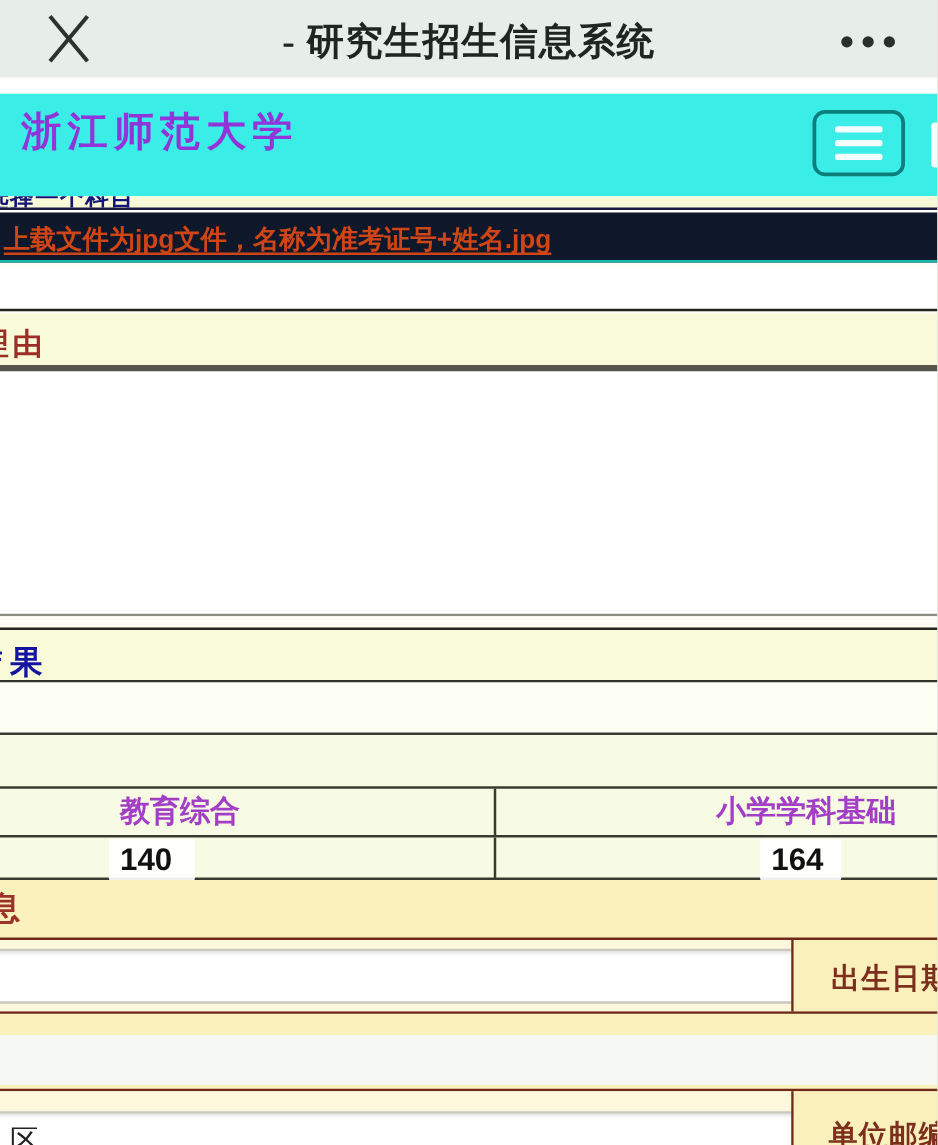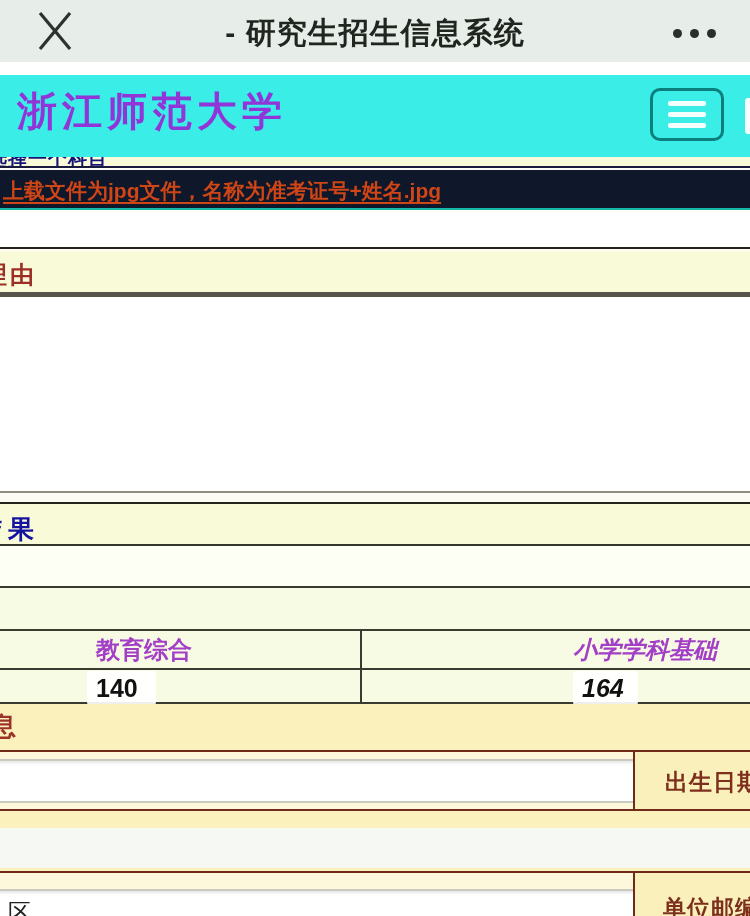--- a/index.html
+++ b/index.html
@@ -1,31 +1,31 @@
 <!DOCTYPE html>
 <html><head>
 <meta charset="utf-8">
 <style>
   html,body{margin:0;padding:0;background:#cfd4cf;}
   #screen{position:relative;width:750px;height:916px;overflow:hidden;background:#FDFDF6;
           font-family:"Liberation Sans","DejaVu Sans",sans-serif;}
   .abs{position:absolute;box-sizing:border-box;}
 
   
-  .statusbar{left:0;top:0;width:750px;height:62px;background:#E7EDE8;}
+  .statusbar{left:0;top:0;width:750px;height:62px;background:#E7EDE8;font-family:Liberation Serif, serif;}
   .close-btn{left:30px;top:8px;width:48px;height:46px;cursor:pointer;}
   .bar-title{left:0;top:13px;width:750px;text-align:center;font-size:30px;font-weight:700;
              color:#20261F;letter-spacing:1px;}
   .more-btn{right:34px;top:26px;height:14px;display:flex;gap:8px;align-items:center;cursor:pointer;}
   .dot{width:9px;height:9px;border-radius:50%;background:#27302B;}
   .white-strip{left:0;top:62px;width:750px;height:13px;background:#FFFFFF;}
 
   
   .banner{left:0;top:75px;width:750px;height:82px;background:#3BEDE7;}
-  .univ{left:17px;top:9px;font-size:40px;font-weight:700;color:#9134D8;letter-spacing:5px;}
+  .univ{left:17px;top:9px;font-size:32px;font-weight:700;color:#9134D8;letter-spacing:5px;}
   .menu-btn{left:650px;top:13px;width:74px;height:53px;border:3px solid #0C7E7C;border-radius:10px;
             display:flex;flex-direction:column;justify-content:center;align-items:center;gap:6px;cursor:pointer;}
   .menu-bar{width:38px;height:5px;border-radius:2px;background:#F2FFFE;}
   .edge-sliver{left:745px;top:98px;width:6px;height:36px;background:#F4FFFE;border-radius:3px 0 0 3px;}
 
   
   .rowA{left:0;top:157px;width:750px;height:11px;background:#F9FAD8;overflow:hidden;
         border-bottom:2px solid #1A1A40;}
   .rowA span{position:absolute;left:-12px;top:-11px;font-size:19px;font-weight:700;color:#141478;
              letter-spacing:1px;white-space:nowrap;}
@@ -45,22 +45,22 @@
              letter-spacing:6px;white-space:nowrap;}
   .rowF{left:0;top:546px;width:750px;height:40px;background:#FDFEF4;}
 
   
   .score-table{left:0;top:586px;width:750px;height:118px;border-top:2px solid #3A3A30;
                border-bottom:2px solid #3A3A30;background:#F8FBE3;}
   .t-row{position:absolute;left:0;width:750px;display:flex;box-sizing:border-box;}
   .t-r1{top:0;height:41px;}
   .t-r2{top:41px;height:39px;border-top:2px solid #3A3A30;}
   .t-r3{top:80px;height:36px;border-top:2px solid #3A3A30;}
-  .cell-l{width:362px;border-right:2px solid #3A3A30;box-sizing:border-box;}
-  .cell-r{flex:1;box-sizing:border-box;font-style:italic;}
+  .cell-l{width:397px;border-right:2px solid #3A3A30;box-sizing:border-box;}
+  .cell-r{flex:1;box-sizing:border-box;}
   .hdr{font-size:24px;font-weight:700;color:#A23FC6;line-height:37px;white-space:nowrap;}
   .hdr-l{padding-left:96px;}
   .hdr-r{text-align:right;padding-right:33px;}
   .val{font-size:25px;font-weight:700;color:#111;line-height:30px;}
   .pill{display:inline-block;background:rgba(255,255,255,.92);border-radius:3px;
         padding:2px 18px 2px 9px;margin-top:1px;}
   .pill-l{margin-left:87px;}
   .pill-r{margin-left:211px;padding-right:14px;}
 
   

